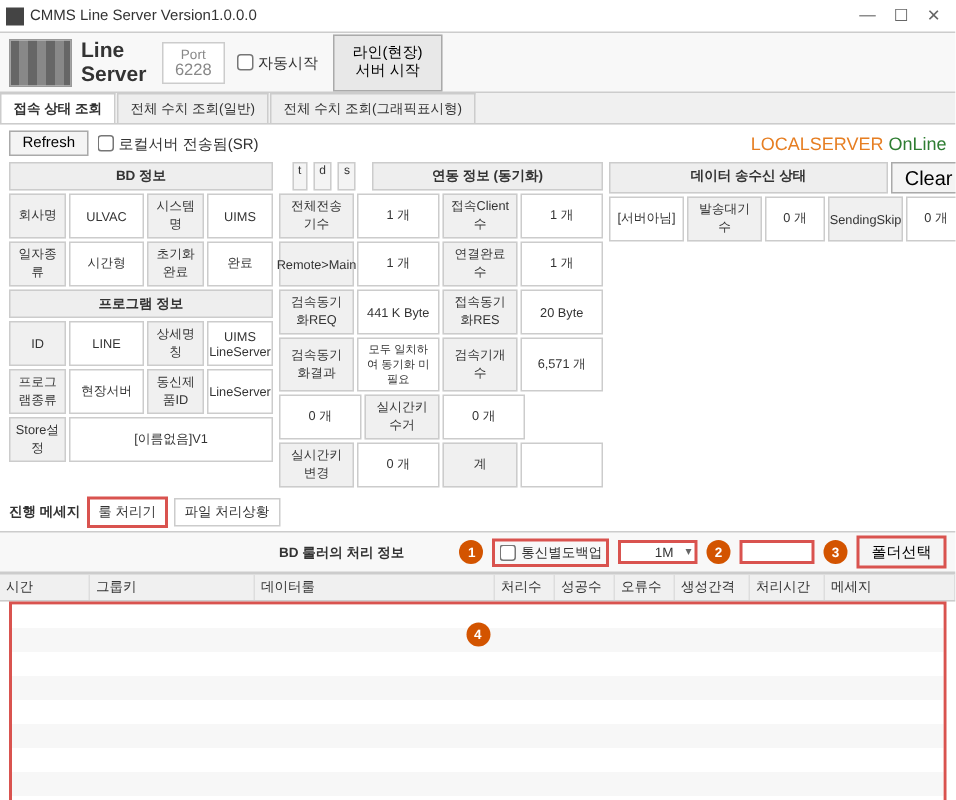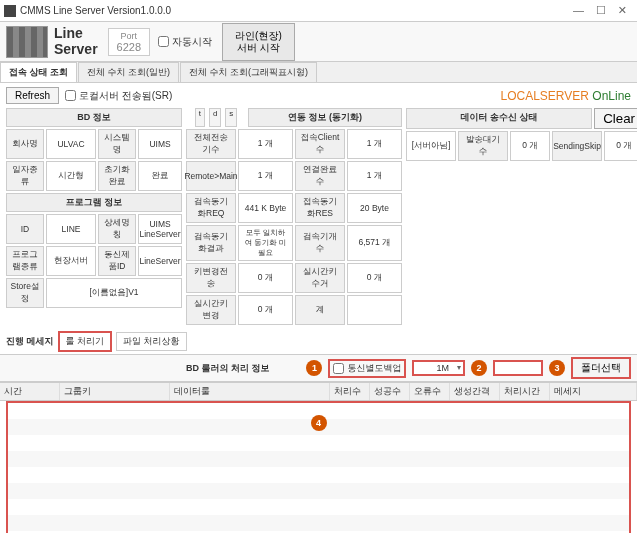--- a/index.html
+++ b/index.html
@@ -165,21 +165,20 @@
       <div class="lblcell w50">접속동기화RES</div>
       <div class="valcell w55">20 Byte</div>
     </div>
     <div class="cell-row">
       <div class="lblcell w50">검속동기화결과</div>
       <div class="valcell w55" style="font-size:7.5px">모두 일치하여 동기화 미필요</div>
       <div class="lblcell w50">검속기개수</div>
       <div class="valcell w55">6,571 개</div>
     </div>
     <div class="cell-row">
-      <div class="lblcell w50">키변경전송</div>
       <div class="valcell w55">0 개</div>
       <div class="lblcell w50">실시간키수거</div>
       <div class="valcell w55">0 개</div>
     </div>
     <div class="cell-row">
       <div class="lblcell w50">실시간키변경</div>
       <div class="valcell w55">0 개</div>
       <div class="lblcell w50">계</div>
       <div class="valcell w55"></div>
     </div>

